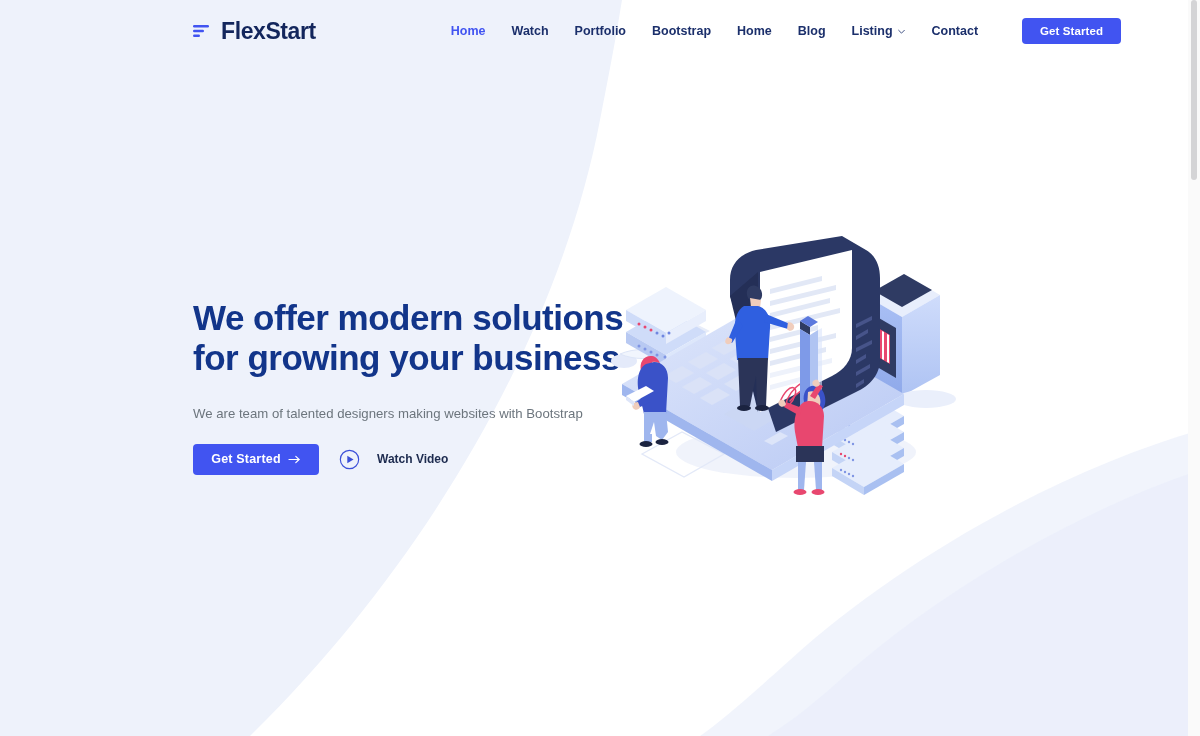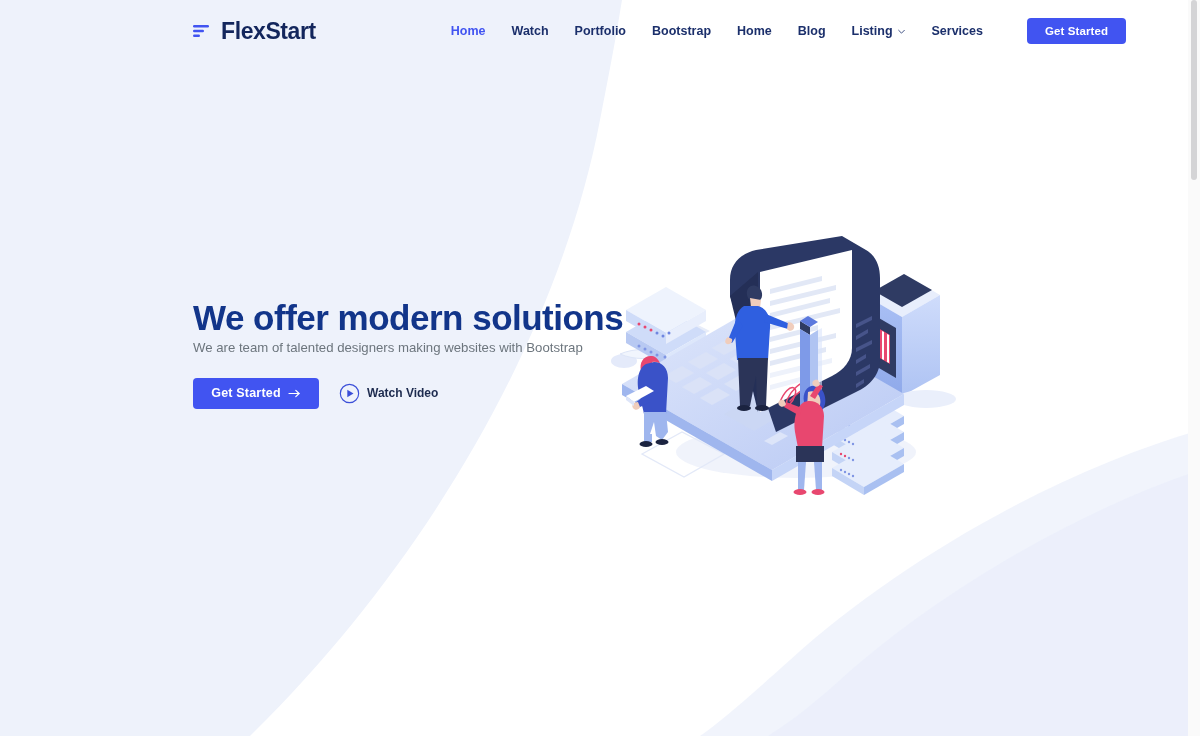--- a/index.html
+++ b/index.html
@@ -102,21 +102,21 @@
   }
   .hero-title {
     font-size: 35px;
     line-height: 1.14;
     font-weight: bold;
     color: #12358a;
     letter-spacing: -0.5px;
   }
   .hero-title .line { display: block; white-space: nowrap; }
   .hero-sub {
-    margin-top: 0;
+    margin-top: 26px;
     font-size: 13.2px;
     line-height: 1.5;
     color: #6c757d;
     white-space: nowrap;
   }
 
   .hero-actions {
     margin-top: 20px;
     display: flex;
     align-items: center;
@@ -136,21 +136,21 @@
     font-size: 12.5px;
     font-weight: bold;
     letter-spacing: 0.2px;
     cursor: pointer;
   }
   .arrow-ico { display: block; width: 13px; height: 11px; flex: none; }
 
   .watch-video {
     display: inline-flex;
     align-items: center;
-    gap: 7px;
+    gap: 17px;
     margin-left: 20px;
     text-decoration: none;
     cursor: pointer;
   }
   .play-badge { display: block; width: 21px; height: 21px; flex: none; }
   .watch-label {
     font-size: 12px;
     font-weight: bold;
     color: #1d2b4f;
     white-space: nowrap;
@@ -236,32 +236,33 @@
 
       <a class="nav-link" href="#">
         <span>Listing</span>
         <svg class="chev" viewBox="0 0 12 12">
           <path d="M2.2 4.4 L6 8.2 L9.8 4.4" fill="none" stroke="#1b2f6b" stroke-width="1.1" stroke-linecap="round" stroke-linejoin="round"></path>
         </svg>
       </a>
 
 
       <a class="nav-link" href="#">
-        <span>Services</span>
+        <span>Contact</span>
       </a>
 
       <button class="cta-header">Get Started</button>
     </nav>
   </header>
 
   <section class="hero">
 
     <div class="hero-copy">
       <h1 class="hero-title">
         <span class="line">We offer modern solutions</span>
+        <span class="line">for growing your business</span>
       </h1>
       <p class="hero-sub">We are team of talented designers making websites with Bootstrap</p>
 
       <div class="hero-actions">
         <button class="btn-get-started">
           <span>Get Started</span>
           <svg class="arrow-ico" viewBox="0 0 14 12">
             <path d="M1 6 H12" stroke="#ffffff" stroke-width="1.3" stroke-linecap="round"></path>
             <path d="M8.4 2.6 L12 6 L8.4 9.4" fill="none" stroke="#ffffff" stroke-width="1.3" stroke-linecap="round" stroke-linejoin="round"></path>
           </svg>

